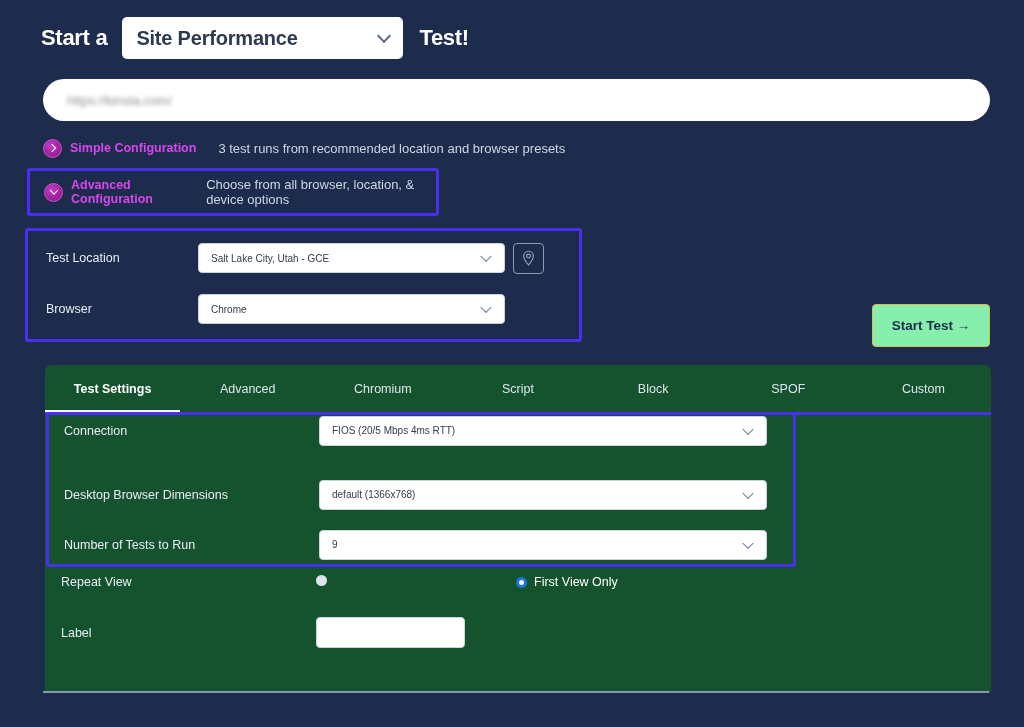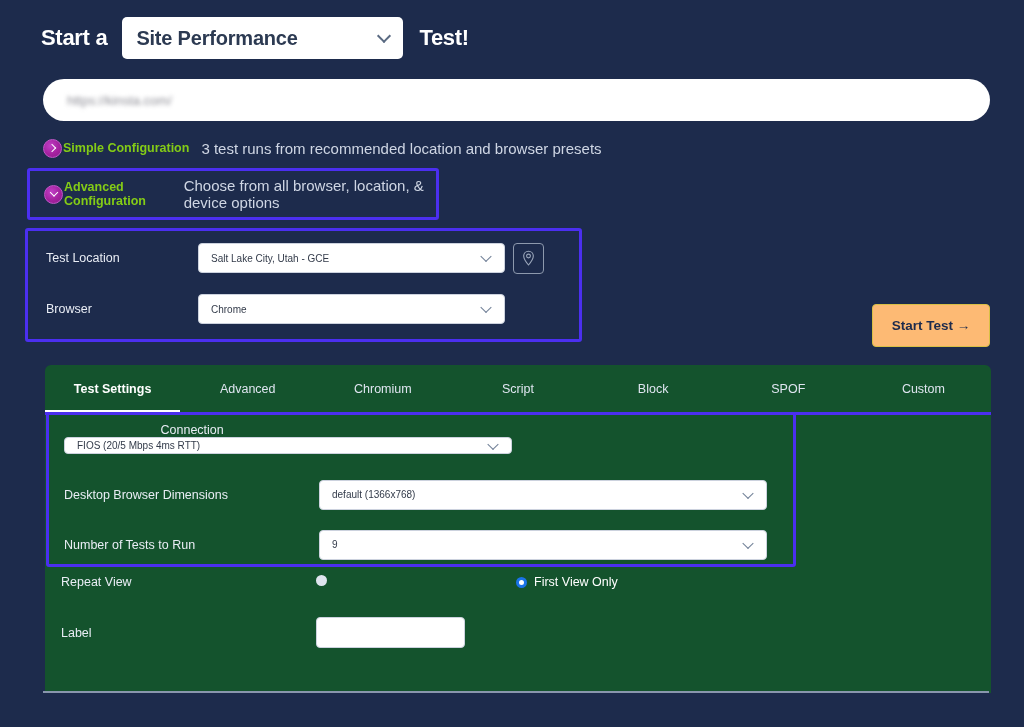--- a/index.html
+++ b/index.html
@@ -89,25 +89,25 @@
     flex: none;
   }
   .dot-icon .arrow {
     width: 6px; height: 6px;
     border-right: 1.7px solid #ffffff;
     border-bottom: 1.7px solid #ffffff;
   }
   .dot-icon.right .arrow { transform: translateX(-1px) rotate(-45deg); }
   .dot-icon.down  .arrow { transform: translateY(-1.5px) rotate(45deg); }
   .cfg-title {
-    font-size: 12.5px; font-weight: bold; color: #84cc16;
-    margin-left: 1px;
+    font-size: 12.5px; font-weight: bold; color: #d946ef;
+    margin-left: 8px;
   }
   .cfg-sub {
-    font-size: 15px; color: #cfd6e4; margin-left: 12px;
+    font-size: 13px; color: #cfd6e4; margin-left: 22px;
   }
 
   
   .locbox {
     position: absolute; left: 25px; top: 228px;
     width: 557px; height: 114px;
     border: 3px solid #4b2ff0; border-radius: 3px;
     padding: 12px 0 0 0;
   }
   .field-row { display: flex; align-items: center; height: 30px; }
@@ -130,21 +130,21 @@
     width: 31px; height: 31px; margin-left: 8px;
     border: 1px solid #8d99ad; border-radius: 4px;
     display: flex; align-items: center; justify-content: center;
     background: transparent; flex: none;
   }
 
   
   .start-btn {
     position: absolute; left: 872px; top: 304px;
     width: 118px; height: 43px;
-    background: #fdba74; border: 1px solid #d9bf45;
+    background: #86efac; border: 1px solid #d9bf45;
     border-radius: 4px;
     color: #1d2b4c; font-size: 13.5px; font-weight: bold;
     display: flex; align-items: center; justify-content: center;
     cursor: pointer;
   }
 
   
   .panel {
     position: absolute; left: 45px; top: 365px;
     width: 946px; height: 328px;
@@ -172,21 +172,21 @@
 
   
   .setbox {
     position: absolute; left: 46px; top: 412px;
     width: 750px; height: 155px;
     border: 3px solid #4b2ff0; border-radius: 3px;
   }
   .srow { display: flex; align-items: center; height: 31px; position: absolute; left: 15px; }
   .srow .slabel { font-size: 12.5px; color: #e9edf5; width: 255px; flex: none; }
   .srow .sel { width: 448px; }
-  .srow-1 { top: 8px; flex-direction: column; }
+  .srow-1 { top: 0; }
   .srow-2 { top: 64px; }
   .srow-3 { top: 114px; }
 
   
   .repeat-row {
     position: absolute; left: 61px; top: 575px;
     width: 700px; display: flex; align-items: flex-start;
   }
   .repeat-label { font-size: 12.5px; color: #e9edf5; width: 255px; flex: none; }
   .radio-opt { display: flex; align-items: center; cursor: pointer; }

